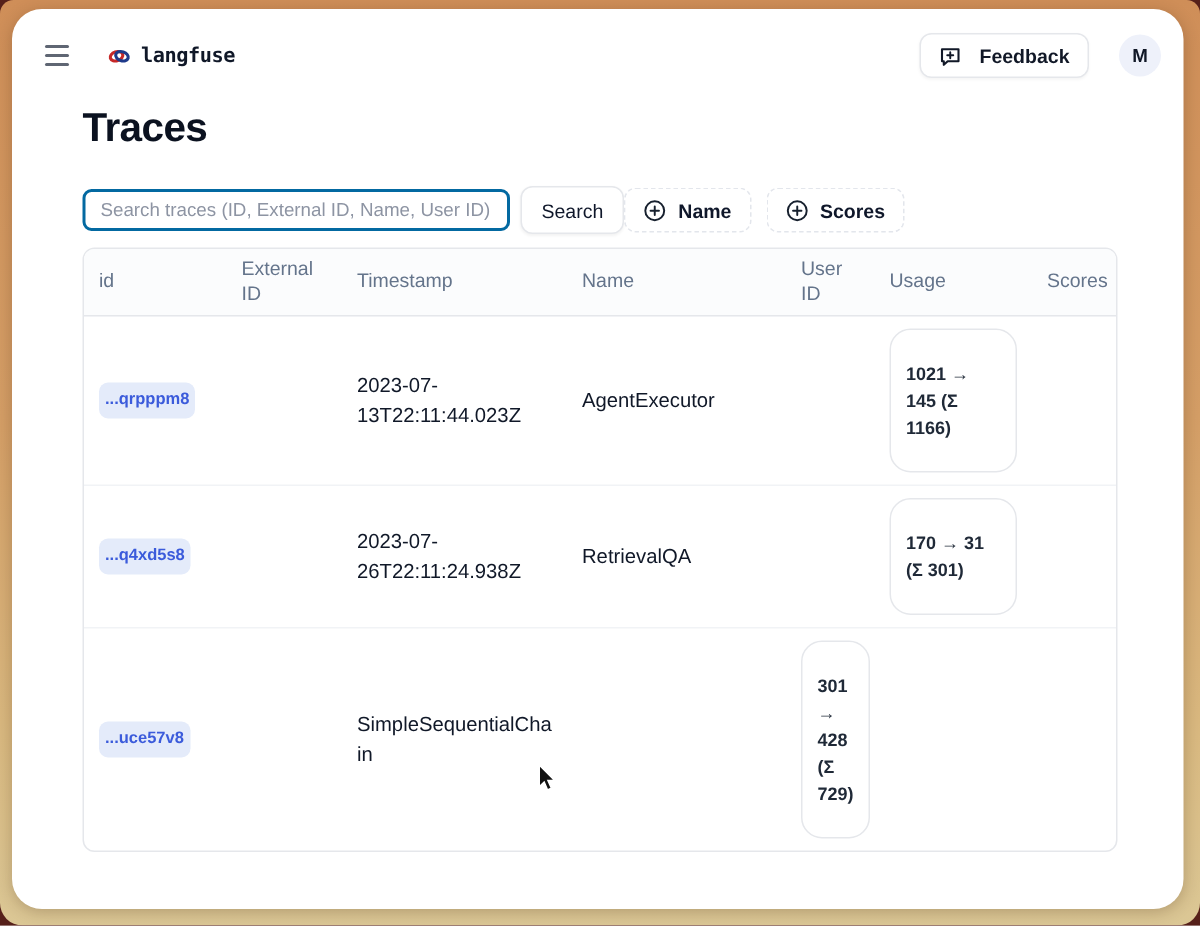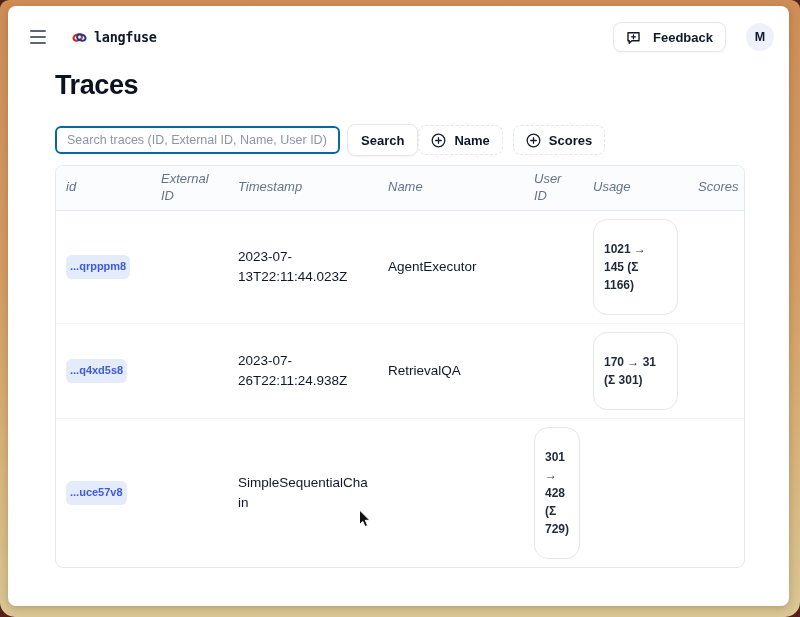--- a/index.html
+++ b/index.html
@@ -3,21 +3,21 @@
 <meta charset="utf-8">
 <style>
   * { margin:0; padding:0; box-sizing:border-box; }
   html,body { width:800px; height:617px; }
   body { font-family:"Liberation Sans", sans-serif; background:var(--frame-corner,#56201a); }
 
   .stage { position:relative; width:800px; height:617px; overflow:hidden; background:var(--frame-corner,#56201a); }
   .frame { position:absolute; inset:0; border-radius:9px 9px 15px 15px;
            background:linear-gradient(180deg, var(--frame-top,#cf8e58) 0%, #d49e66 45%, #d9b87f 78%, var(--frame-bottom,#dbc795) 100%); }
   .app { position:absolute; left:8px; top:6px; right:11px; bottom:11px; background:#fff;
-         border-radius:8px; box-shadow:0 2px 10px rgba(60,30,10,.25); overflow:hidden; }
+         border-radius:20px; box-shadow:0 2px 10px rgba(60,30,10,.25); overflow:hidden; }
 
   
   .topbar { display:flex; align-items:center; padding:16px 15px 0 22px; height:46px; }
   .hamburger { width:22px; height:20px; display:flex; flex-direction:column; justify-content:center; gap:4px;
                background:none; border:none; cursor:pointer; }
   .hamburger span { display:block; width:16px; height:2px; background:#5f6673; border-radius:1px; }
   .logo { display:flex; align-items:center; gap:7px; margin-left:20px; }
   .wordmark { font-family:"DejaVu Sans Mono", monospace; font-weight:bold; font-size:13.5px; color:#101828; letter-spacing:-.3px; }
   .topbar-spacer { flex:1; }
   .btn-feedback { display:flex; align-items:center; gap:12px; height:30px; padding:0 12px;
@@ -28,32 +28,32 @@
 
   
   .main { padding:0 44px 0 47px; }
   .page-title { margin-top:18px; font-size:27px; font-weight:bold; letter-spacing:-.4px; color:#0b1220; }
 
   .toolbar { display:flex; align-items:center; margin-top:23px; height:32px; }
   .search-input { width:285px; height:28px; border:2px solid #0369a1; border-radius:6px; padding:0 10px;
                   font-family:inherit; font-size:12.5px; color:#111827; outline:none; }
   .search-input::placeholder { color:#8d94a3; }
   .btn-search { height:32px; padding:0 13px; margin-left:7px; background:#fff; border:1px solid #e5e7eb;
-                border-radius:8px; font-family:inherit; font-size:13px; font-weight:bold; color:#0f172a;
+                border-radius:8px; font-family:inherit; font-size:13px; font-weight:normal; color:#0f172a;
                 box-shadow:0 1px 2px rgba(0,0,0,.05); cursor:pointer; }
   .btn-filter { display:flex; align-items:center; gap:8px; height:30px; padding:0 12px; background:#fff;
                 border:1px dashed #e3e6ec; border-radius:8px; font-family:inherit; font-size:13px;
                 font-weight:bold; color:#0f172a; cursor:pointer; }
   .btn-filter:first-of-type { margin-left:21px; }
   .btn-filter + .btn-filter { margin-left:10px; }
 
   
   .table { margin-top:9px; border:1px solid #e5e7eb; border-radius:8px; overflow:hidden; }
   .trow { display:grid; grid-template-columns:95px 77px 150px 146px 59px 105px 1fr; align-items:center; }
-  .thead { min-height:40px; background:#fbfcfd; border-bottom:1px solid #e5e7eb;font-style:italic; }
+  .thead { min-height:40px; background:#fbfcfd; border-bottom:1px solid #e5e7eb; }
   .th { padding:5px 10px; font-size:13px; color:#64748b; line-height:1.3; }
   .tbody .trow { min-height:59px; cursor:pointer; }
   .tbody .trow + .trow { border-top:1px solid #f1f3f6; }
   .td { padding:8px 10px; font-size:13.5px; color:#101828; line-height:1.45; overflow-wrap:break-word; }
   .id-pill { display:inline-block; background:var(--id-pill-bg,#e4ebfa); color:var(--accent,#3b5bdb);
              font-size:11px; font-weight:bold; padding:4px 4px; border-radius:6px; cursor:pointer; }
   .usage-badge { display:inline-block; max-width:88px; border:1px solid #e5e7eb; border-radius:14px;
                  padding:20px 10px; font-size:12px; font-weight:bold; color:#1f2937; line-height:1.5; }
 
   .cursor { position:absolute; left:358px; top:509px; pointer-events:none; }

